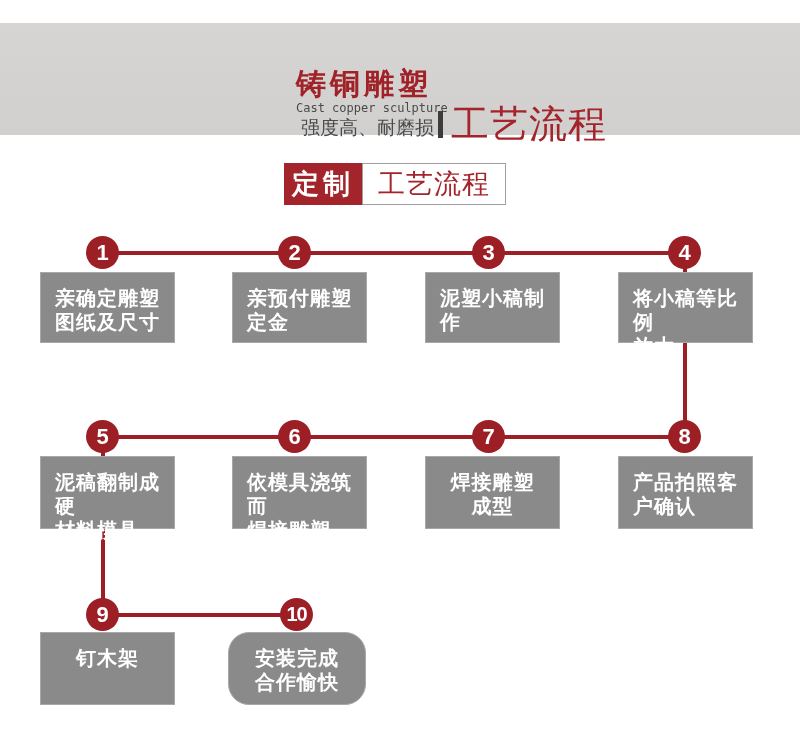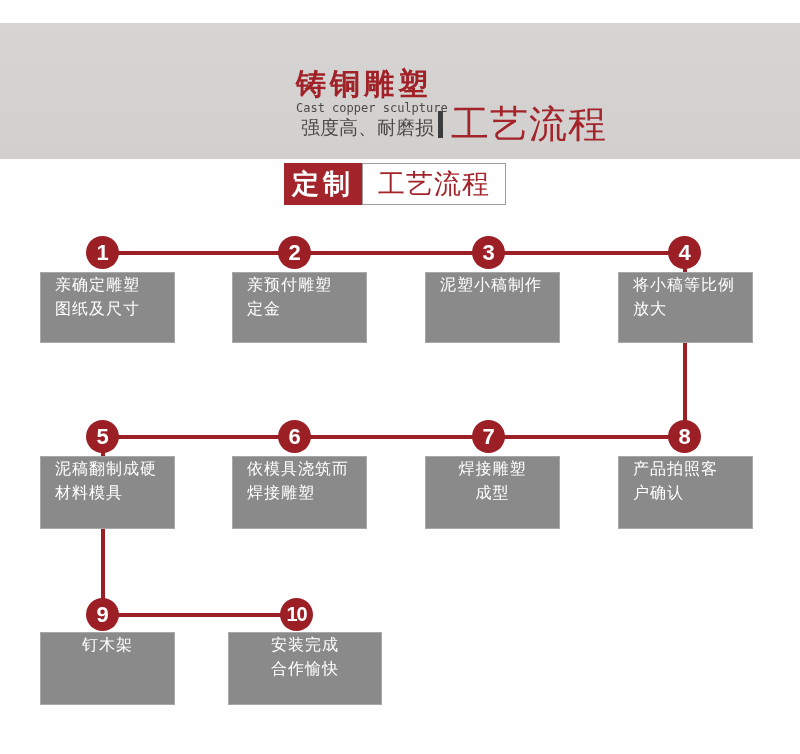--- a/index.html
+++ b/index.html
@@ -9,21 +9,21 @@
     height: 754px;
     background: #ffffff;
     overflow: hidden;
     font-family: "Liberation Sans", sans-serif;
   }
 
   
   .band {
     position: absolute;
     left: 0; top: 23px;
-    width: 800px; height: 136px;
+    width: 800px; height: 112px;
     background: linear-gradient(180deg, var(--band-gray, #d7d5d3), #d2d0ce);
   }
   .brand-title {
     position: absolute;
     left: 296px; top: 44px;
     font-size: 30px;
     font-weight: bold;
     letter-spacing: 4px;
     color: var(--title-red, #a02127);
     line-height: 1.1;
@@ -103,38 +103,38 @@
   .l-v-left { left: 101px; top: 437px; width: 4px; height: 178px; }
   .l-h3 { left: 103px; top: 613px; width: 194px; height: 4px; }
 
   .box {
     position: absolute;
     width: 135px; height: 71px;
     background: var(--box-gray, #8a8a8a);
     border: 1px solid #a8a8a8;
     box-sizing: border-box;
     color: #ffffff;
-    font-size: 16px;
-    font-weight: normal;
+    font-size: 20px;
+    font-weight: bold;
     line-height: 24px;
-    padding: 0 6px 0 14px;
+    padding: 13px 6px 0 14px;
     z-index: 2;
     letter-spacing: 1px;
   }
   .box.center { text-align: center; padding-left: 6px; padding-right: 6px; }
   .b1  { left: 40px;  top: 272px; }
   .b2  { left: 232px; top: 272px; }
   .b3  { left: 425px; top: 272px; }
   .b4  { left: 618px; top: 272px; }
   .b5  { left: 40px;  top: 456px; height: 73px; }
   .b6  { left: 232px; top: 456px; height: 73px; }
   .b7  { left: 425px; top: 456px; height: 73px; }
   .b8  { left: 618px; top: 456px; height: 73px; }
   .b9  { left: 40px;  top: 632px; height: 73px; }
-  .b10 { left: 228px; top: 632px; width: 154px; height: 73px; }
+  .b10 { left: 228px; top: 632px; width: 138px; height: 73px; border-radius: 21px; }
 
   .circle {
     position: absolute;
     width: 33px; height: 33px;
     border-radius: 50%;
     background: var(--accent-red, #9c1f26);
     color: #ffffff;
     font-size: 22px;
     font-weight: bold;
     display: flex; align-items: center; justify-content: center;

